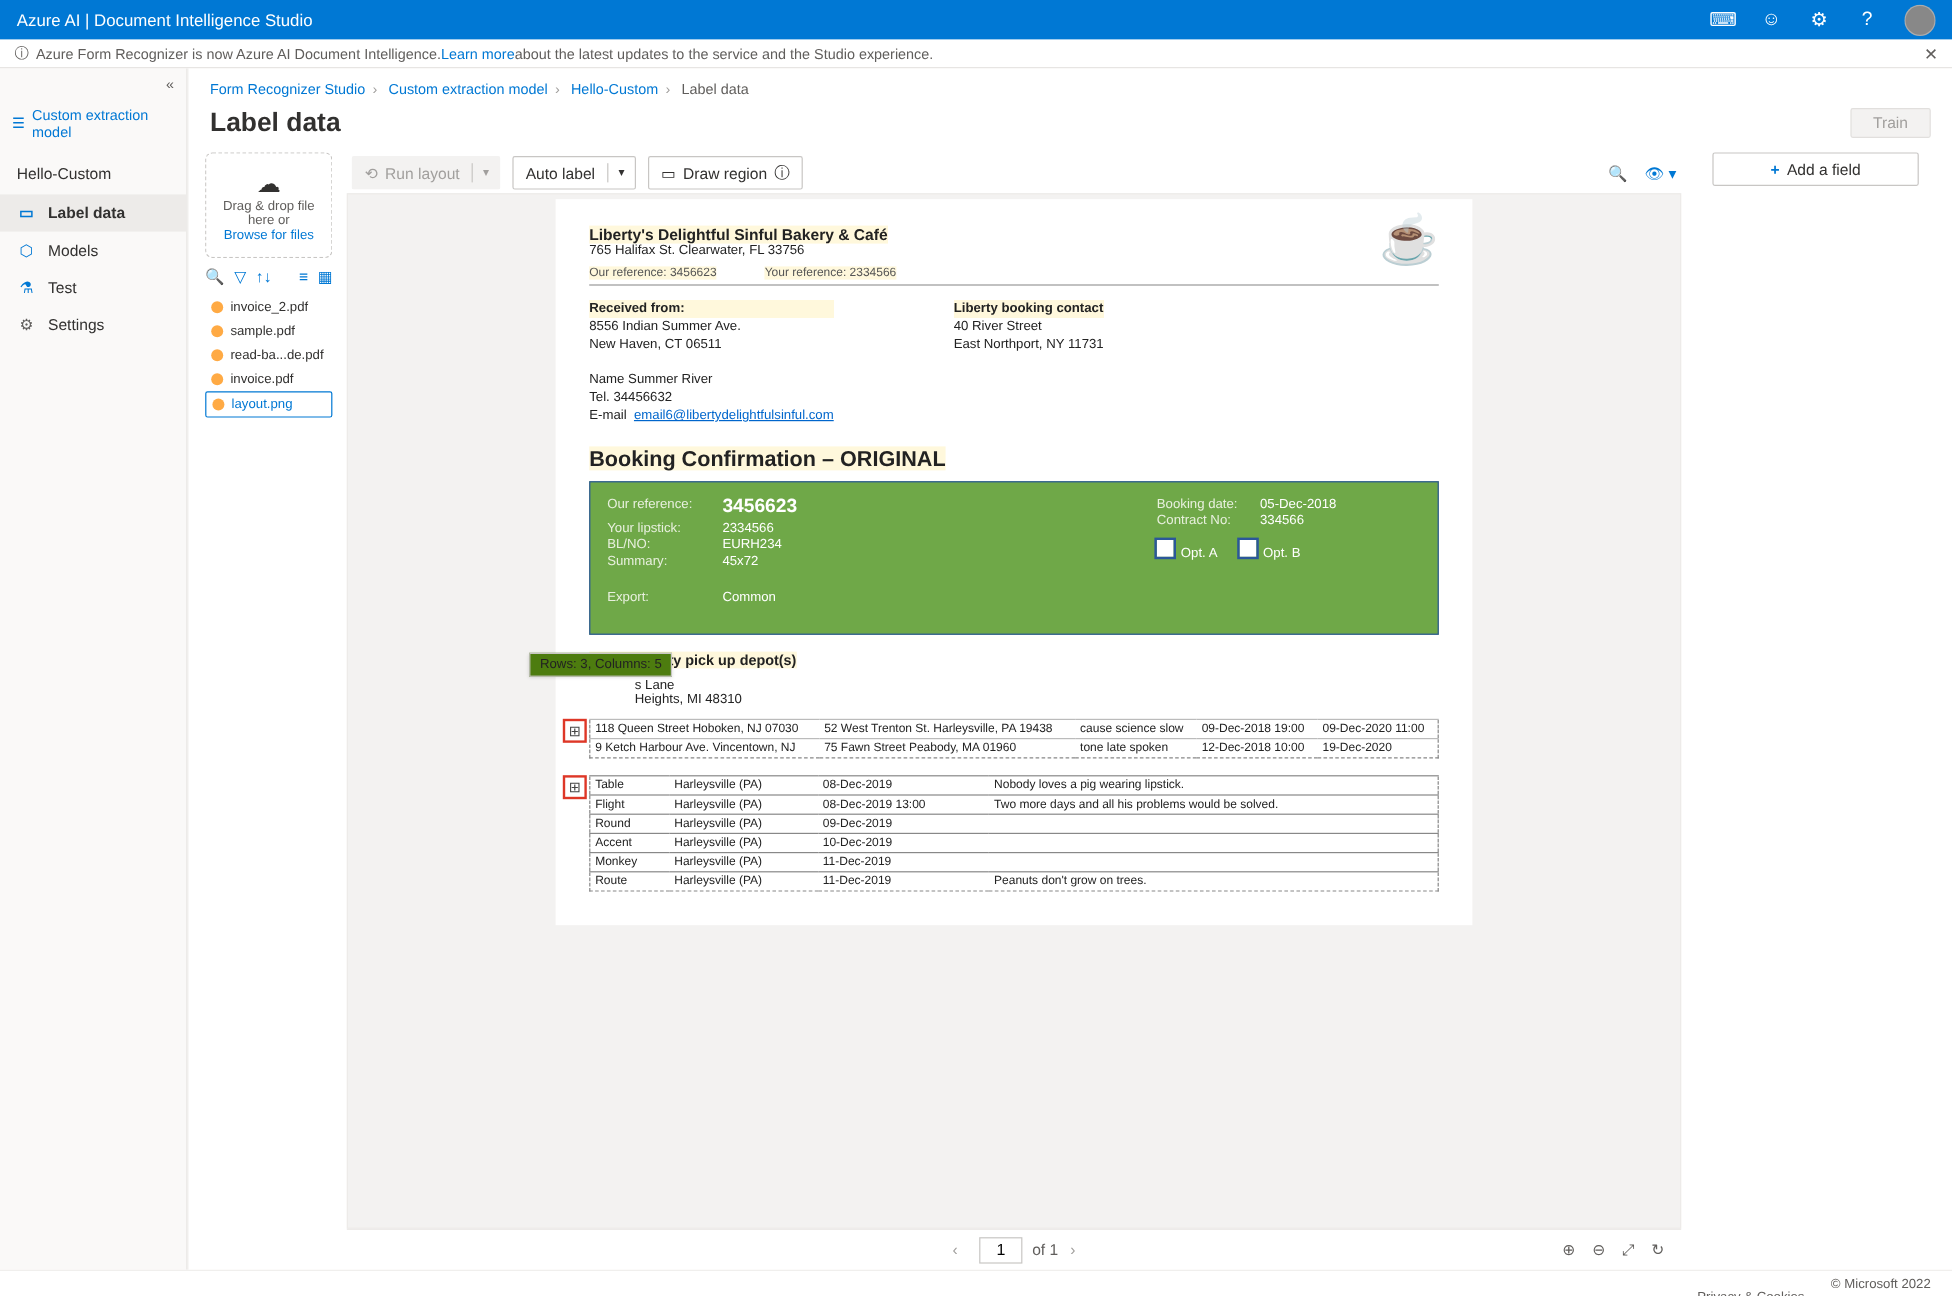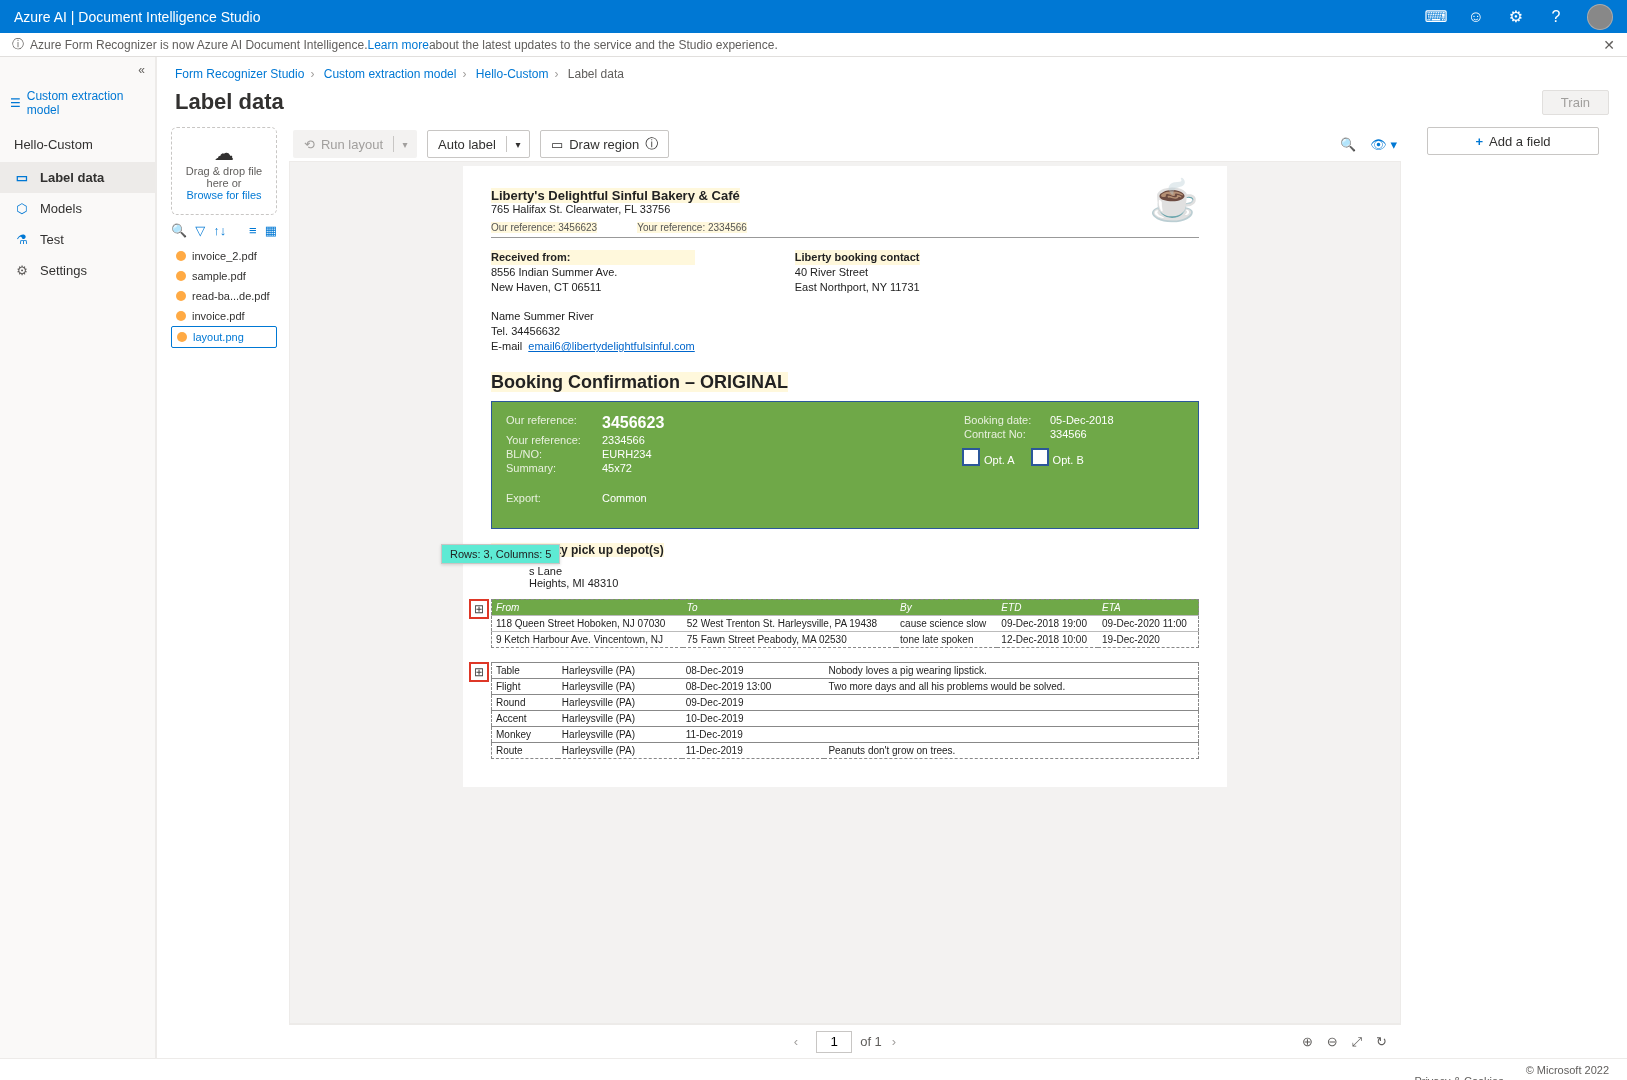--- a/index.html
+++ b/index.html
@@ -79,21 +79,21 @@
 .greenbox .lbl{ width:96px; color:#e8f0de;}
 .greenbox .big{ font-size:16px; font-weight:bold;}
 .greenbox-inner{ display:flex;}
 .gb-left{flex:1;}
 .gb-right{ width:220px;}
 .optwrap{ display:flex; gap:18px; margin-top:10px;}
 .optbox{ width:14px;height:14px; background:#fff; outline:2px solid #2b579a; display:inline-block; margin-right:6px;}
 .export-row{ margin-top:18px;}
 .section-sub{ font-size:12px; font-weight:bold; margin-bottom:8px; background:#fff8dc; display:inline-block;}
 
-.tooltip{ position:absolute; left:-22px; top:378px; background:#5eead4; border:1px solid #c8c6c4; padding:3px 8px; font-size:11px; box-shadow:0 1px 3px rgba(0,0,0,.15);}
+.tooltip{ position:absolute; left:-22px; top:378px; background:#4d7c0f; border:1px solid #c8c6c4; padding:3px 8px; font-size:11px; box-shadow:0 1px 3px rgba(0,0,0,.15);}
 .tbl-ico{ position:absolute; left:-22px; width:20px; height:20px; border:2px solid #de3727; display:flex; align-items:center; justify-content:center; font-size:12px; color:#444; cursor:pointer;}
 .itbl{ width:100%; border-collapse:collapse; font-size:10px; margin-bottom:14px; border:1.5px dashed #888;}
 .itbl th{ background:#6fa848; color:#fff; font-weight:normal; text-align:left; padding:2px 4px; font-style:italic;}
 .itbl td{ border-top:1px solid #bbb; padding:2px 4px; vertical-align:top;}
 .itbl2{ width:100%; border-collapse:collapse; font-size:10px; border:1.5px dashed #888;}
 .itbl2 th{ background:#6fa848; color:#fff; font-weight:bold; text-align:left; padding:2px 4px; font-style:italic;}
 .itbl2 td{ border-top:1px solid #888; padding:2px 4px; vertical-align:top;}
 .tbl1wrap{ position:relative; }
 .tbl2wrap{ position:relative; }
 
@@ -264,21 +264,21 @@
             </div>
             <div class="booking-title"><span>Booking Confirmation – ORIGINAL</span></div>
             <div class="greenbox">
               <div class="greenbox-inner">
                 <div class="gb-left">
                   <div class="row">
                       <span class="lbl">Our reference:</span>
                       <span class="big">3456623</span>
                     </div>
                   <div class="row">
-                      <span class="lbl">Your reference:</span>
+                      <span class="lbl">Your lipstick:</span>
                       <span>2334566</span>
                     </div>
                   <div class="row">
                       <span class="lbl">BL/NO:</span>
                       <span>EURH234</span>
                     </div>
                   <div class="row">
                       <span class="lbl">Summary:</span>
                       <span>45x72</span>
                     </div>
@@ -309,36 +309,29 @@
             <div class="depot">
               <p>s Lane</p>
               <p>Heights, MI 48310</p>
             </div>
 
             <div class="tbl1wrap">
               <div class="tbl-ico" style="top:0">⊞</div>
               <table class="itbl" id="table1">
                   <tbody>
                     <tr>
-                      <th>From</th>
-                      <th>To</th>
-                      <th>By</th>
-                      <th>ETD</th>
-                      <th>ETA</th>
-                    </tr>
-                    <tr>
                       <td>118 Queen Street Hoboken, NJ 07030</td>
                       <td>52 West Trenton St. Harleysville, PA 19438</td>
                       <td>cause science slow</td>
                       <td>09-Dec-2018 19:00</td>
                       <td>09-Dec-2020 11:00</td>
                     </tr>
                     <tr>
                       <td>9 Ketch Harbour Ave. Vincentown, NJ</td>
-                      <td>75 Fawn Street Peabody, MA 02530</td>
+                      <td>75 Fawn Street Peabody, MA 01960</td>
                       <td>tone late spoken</td>
                       <td>12-Dec-2018 10:00</td>
                       <td>19-Dec-2020</td>
                     </tr>
                   </tbody>
                 </table>
             </div>
             <div class="tbl2wrap">
               <div class="tbl-ico" style="top:0">⊞</div>
               <table class="itbl2" id="table2">

